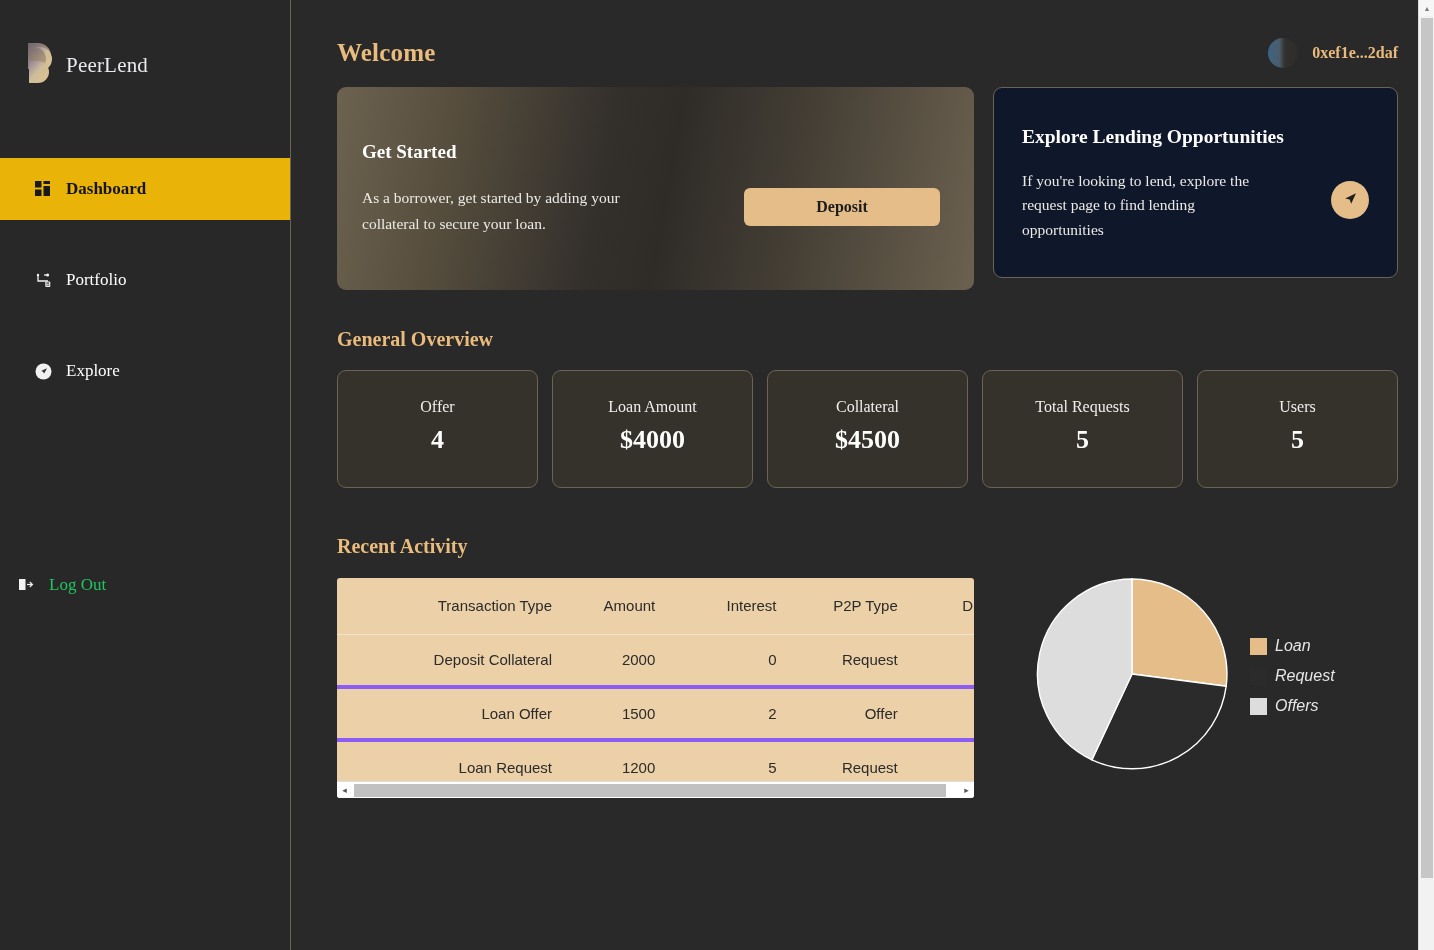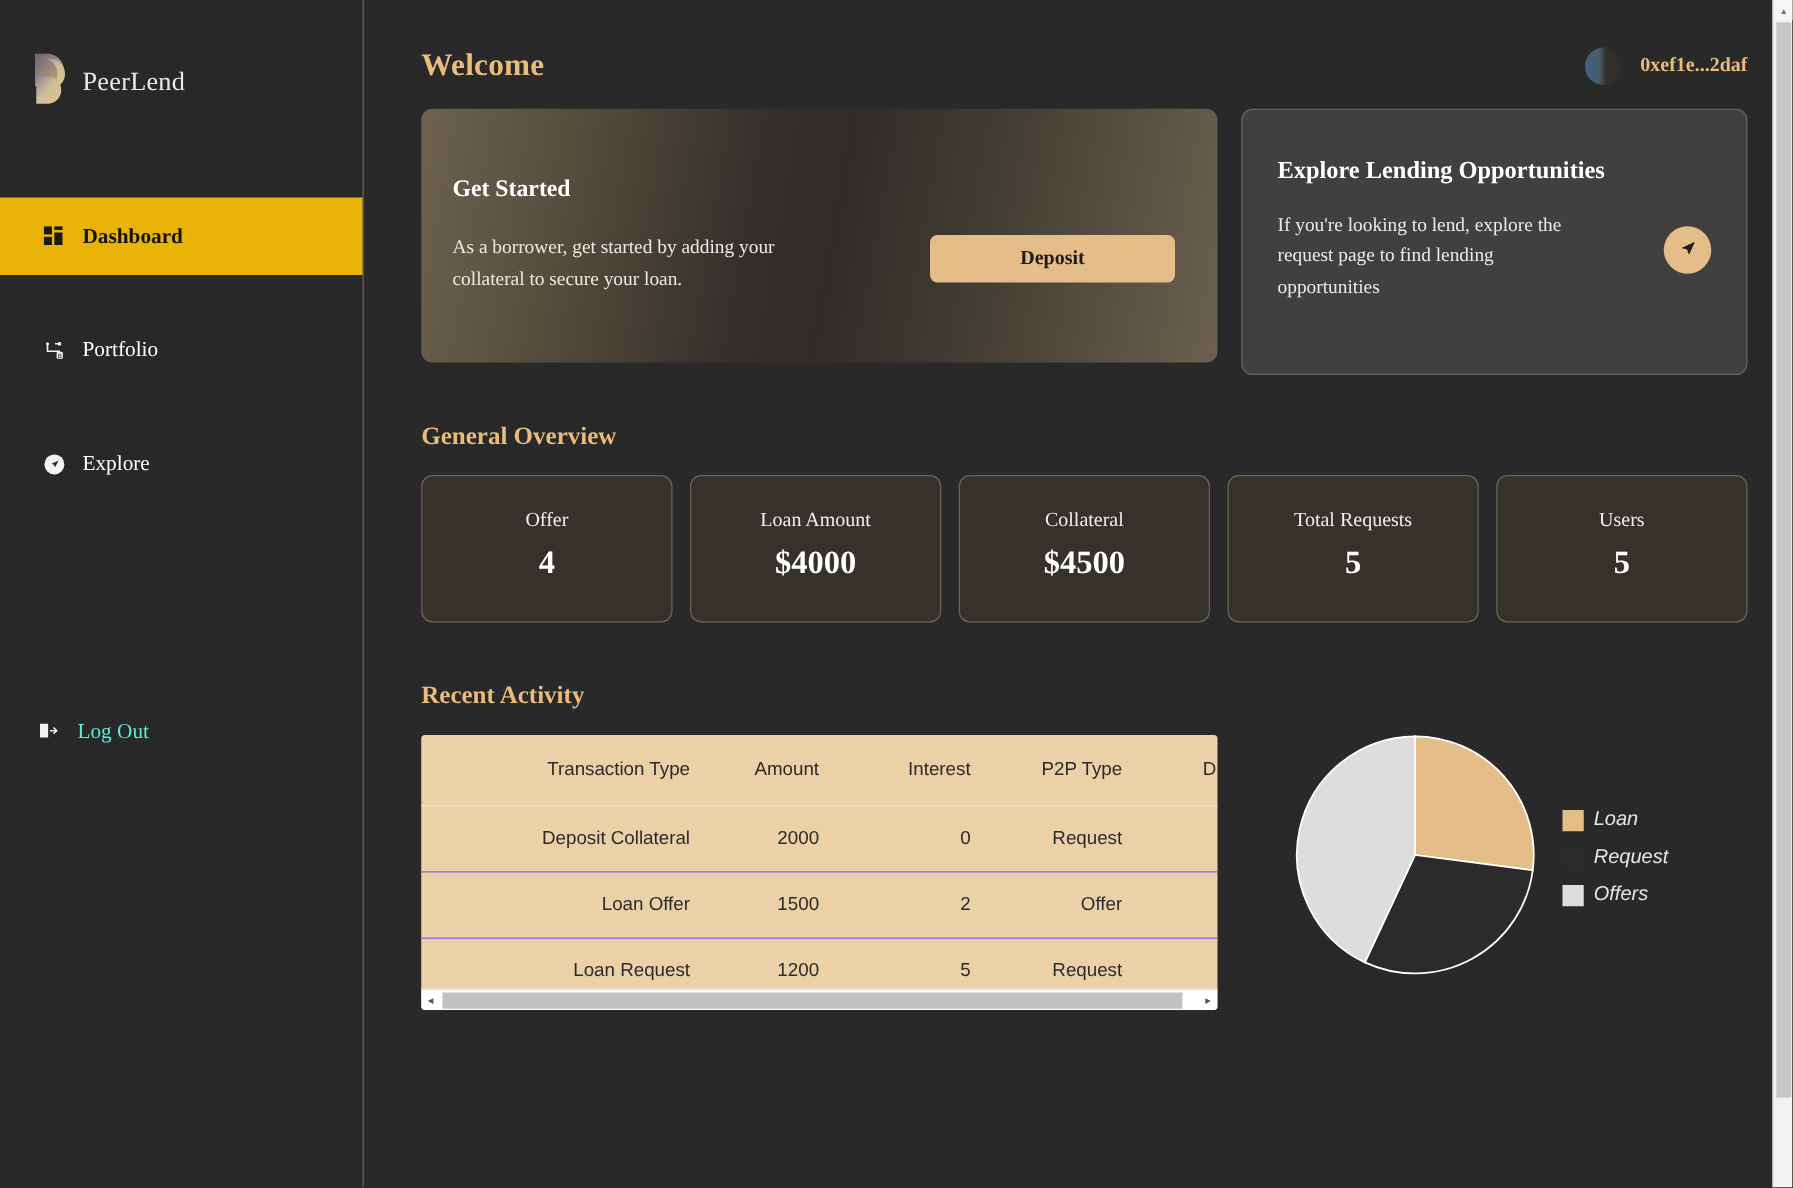--- a/index.html
+++ b/index.html
@@ -79,23 +79,23 @@
   }
   .nav-ico svg { display: block; }
 
   .logout-item {
     position: absolute;
     top: 566px;
     left: 0;
     display: flex;
     align-items: center;
     gap: 14px;
-    padding-left: 30px;
+    padding-left: 17px;
     height: 38px;
-    color: #5eead4;
+    color: #22c55e;
     font-size: 17px;
     cursor: pointer;
   }
 
   
   .main {
     flex: 1 1 auto;
     height: 950px;
     padding: 0 36px 0 46px;
     position: relative;
@@ -174,24 +174,24 @@
     border: none;
     border-radius: 6px;
     font-family: "Liberation Serif", serif;
     font-size: 16px;
     font-weight: bold;
     cursor: pointer;
   }
 
   .explore-card {
     width: 405px;
-    height: 213px;
+    height: 191px;
     border-radius: 9px;
     border: 1px solid #6b6356;
-    background: #404040;
+    background: #0f172a;
     padding: 38px 44px 0 28px;
     position: relative;
     flex: 0 0 405px;
   }
   .ec-title {
     color: #ffffff;
     font-size: 19.5px;
     font-weight: bold;
     margin-bottom: 21px;
   }
@@ -286,21 +286,21 @@
     text-align: right;
     padding-right: 18px;
     border-bottom: 1px solid #f4e3cd;
   }
   table.activity td {
     color: #2b2b2b;
     font-size: 15px;
     height: 53px;
     text-align: right;
     padding-right: 18px;
-    border-bottom: 1px solid #8b5cf6;
+    border-bottom: 4px solid #8b5cf6;
   }
   table.activity th:first-child,
   table.activity td:first-child {
     text-align: right;
     padding-left: 18px;
     padding-right: 0;
     width: 215px;
   }
   table.activity tr:last-child td { border-bottom: none; }
 

